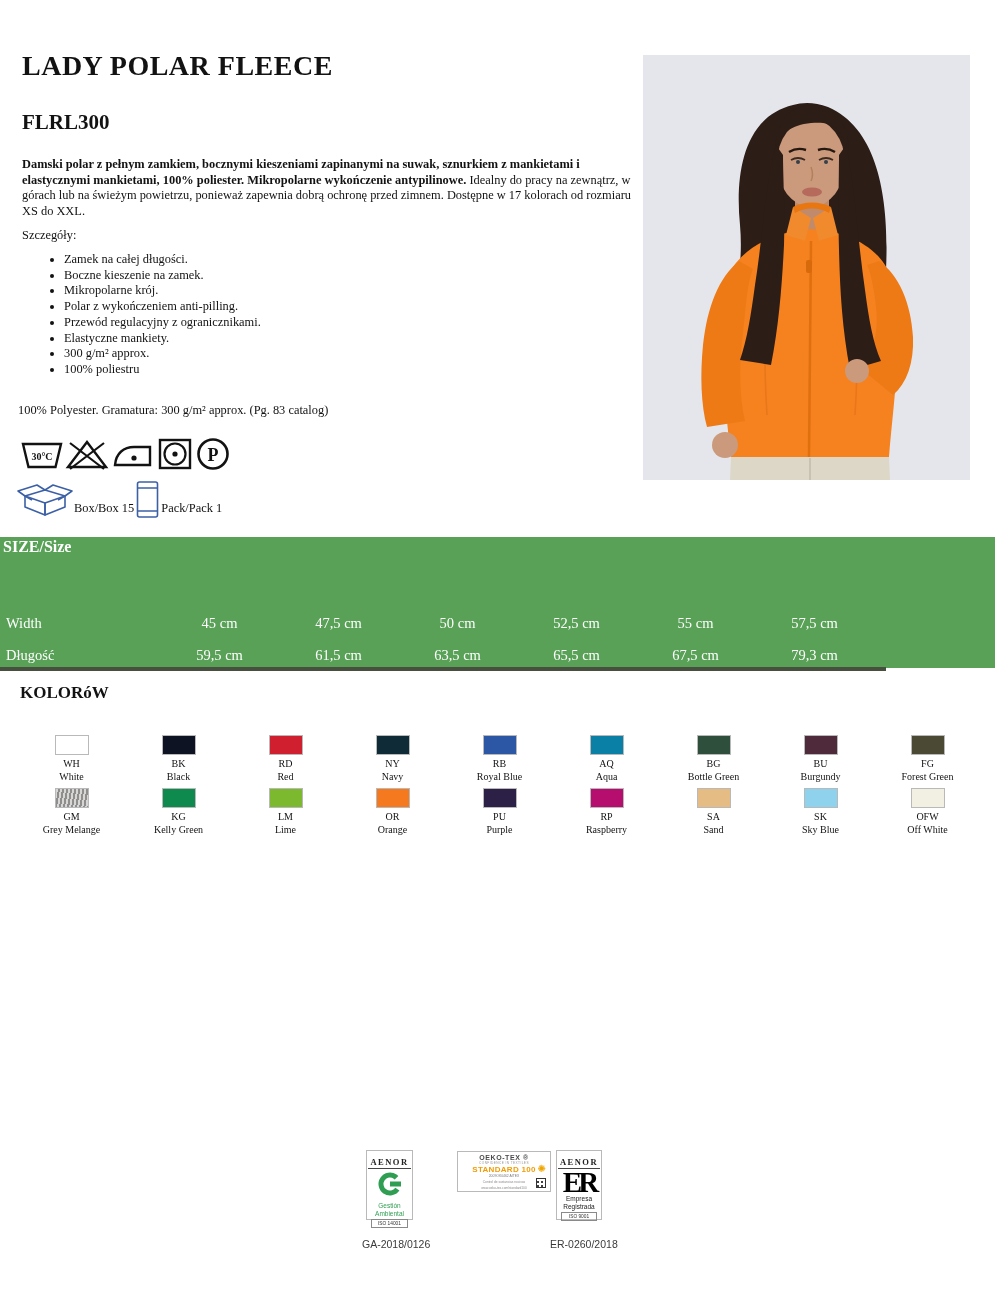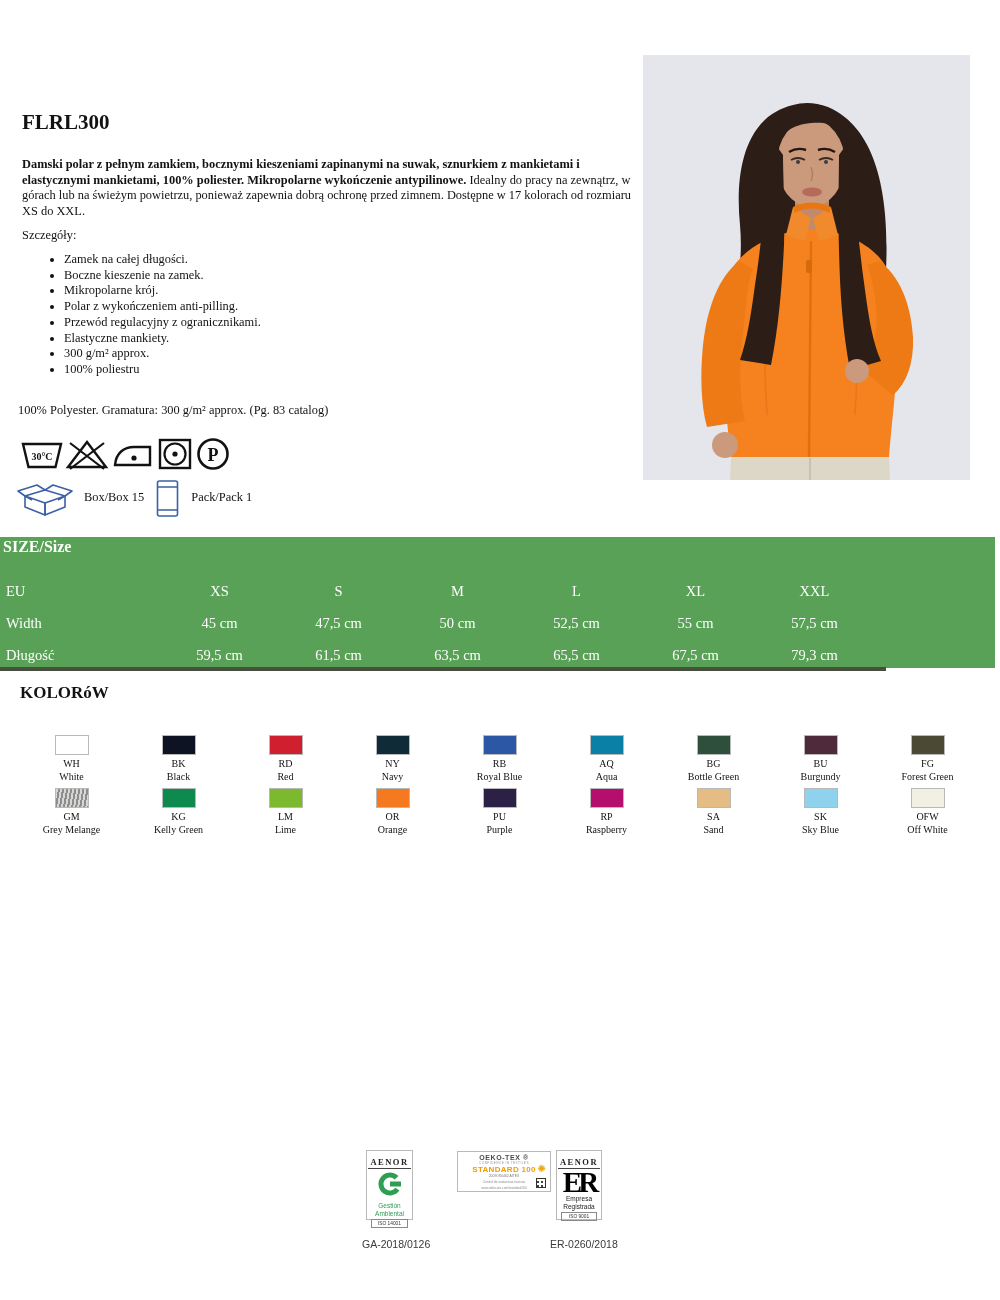--- a/index.html
+++ b/index.html
@@ -13,21 +13,21 @@
   .desc{position:absolute;left:22px;top:157px;width:612px;font-size:12.4px;line-height:15.6px;text-align:left}
   .details-heading{position:absolute;left:22px;top:228px;font-size:12.4px}
   .features{position:absolute;left:50px;top:252px;font-size:12.4px;line-height:15.7px;list-style:disc;padding-left:14px}
   .composition{position:absolute;left:18px;top:403px;font-size:12.4px}
 
   
   .care{position:absolute;left:20px;top:436px;display:flex;align-items:flex-start}
   .care svg{display:block}
 
   
-  .packaging{position:absolute;left:16px;top:478px;display:flex;align-items:center;gap:10px;font-size:12.4px}
+  .packaging{position:absolute;left:16px;top:478px;display:flex;align-items:flex-end;gap:0;font-size:12.4px}
   .pack-label{padding-bottom:4px}
 
   
   .photo{position:absolute;left:643px;top:55px;width:327px;height:425px}
   .photo svg{display:block}
 
   
   .size-section{position:absolute;left:0;top:537px;width:995px;height:131px;background:#58a156}
   .size-title{position:absolute;left:3px;top:1px;font-size:16px;font-weight:bold;color:#fff}
   .size-row{position:absolute;left:0;display:flex;color:#fff;font-size:14.5px}
@@ -65,20 +65,21 @@
          repeating-linear-gradient(0deg,#222 0 2px,#fff 2px 4px),
          repeating-linear-gradient(90deg,#222 0 2px,#fff 2px 4px);background-blend-mode:screen;border:1px solid #333}
   .cert-caption{position:absolute;top:1238px;font-family:"Liberation Sans",sans-serif;font-size:10.5px;color:#3a3a3a}
   .cap-ga{left:362px}.cap-er{left:550px}
 </style>
 </head>
 <body>
 
 <div class="page">
 
+  <h1 class="title">LADY POLAR FLEECE</h1>
   <h2 class="code">FLRL300</h2>
 
   <p class="desc"><b>Damski polar z pełnym zamkiem, bocznymi kieszeniami zapinanymi na suwak, sznurkiem z mankietami i elastycznymi mankietami, 100% poliester. Mikropolarne wykończenie antypilinowe.</b><span> Idealny do pracy na zewnątrz, w górach lub na świeżym powietrzu, ponieważ zapewnia dobrą ochronę przed zimnem. Dostępne w 17 kolorach od rozmiaru XS do XXL.</span></p>
 
   <p class="details-heading">Szczegóły:</p>
 
   <ul class="features">
     <li>Zamek na całej długości.</li>
     <li>Boczne kieszenie na zamek.</li>
     <li>Mikropolarne krój.</li>
@@ -163,29 +164,20 @@
       <path d="M203 90 C212 130 214 180 222 235 C226 265 230 288 238 306 L207 315 C199 272 197 235 196 195 C195 158 196 120 196 100 Z" fill="#2c1d17"></path>
       <circle cx="82" cy="390" r="13" fill="#cb9a7c"></circle>
       <circle cx="214" cy="316" r="12" fill="#cb9a7c"></circle>
       <path d="M88 402 L246 402 L247 425 L87 425 Z" fill="#ddd7c8"></path>
       <line x1="167" y1="403" x2="167" y2="425" stroke="#c8c2b2" stroke-width="2"></line>
     </svg>
   </div>
 
   <section class="size-section">
     <div class="size-title">SIZE/Size</div>
-    <div class="size-row row-eu">
-      <span class="sr-label">EU</span>
-      <span class="sr-cell">XS</span>
-      <span class="sr-cell">S</span>
-      <span class="sr-cell">M</span>
-      <span class="sr-cell">L</span>
-      <span class="sr-cell">XL</span>
-      <span class="sr-cell">XXL</span>
-    </div>
     <div class="size-row row-width">
       <span class="sr-label">Width</span>
       <span class="sr-cell">45 cm</span>
       <span class="sr-cell">47,5 cm</span>
       <span class="sr-cell">50 cm</span>
       <span class="sr-cell">52,5 cm</span>
       <span class="sr-cell">55 cm</span>
       <span class="sr-cell">57,5 cm</span>
     </div>
     <div class="size-row row-dlugosc">

